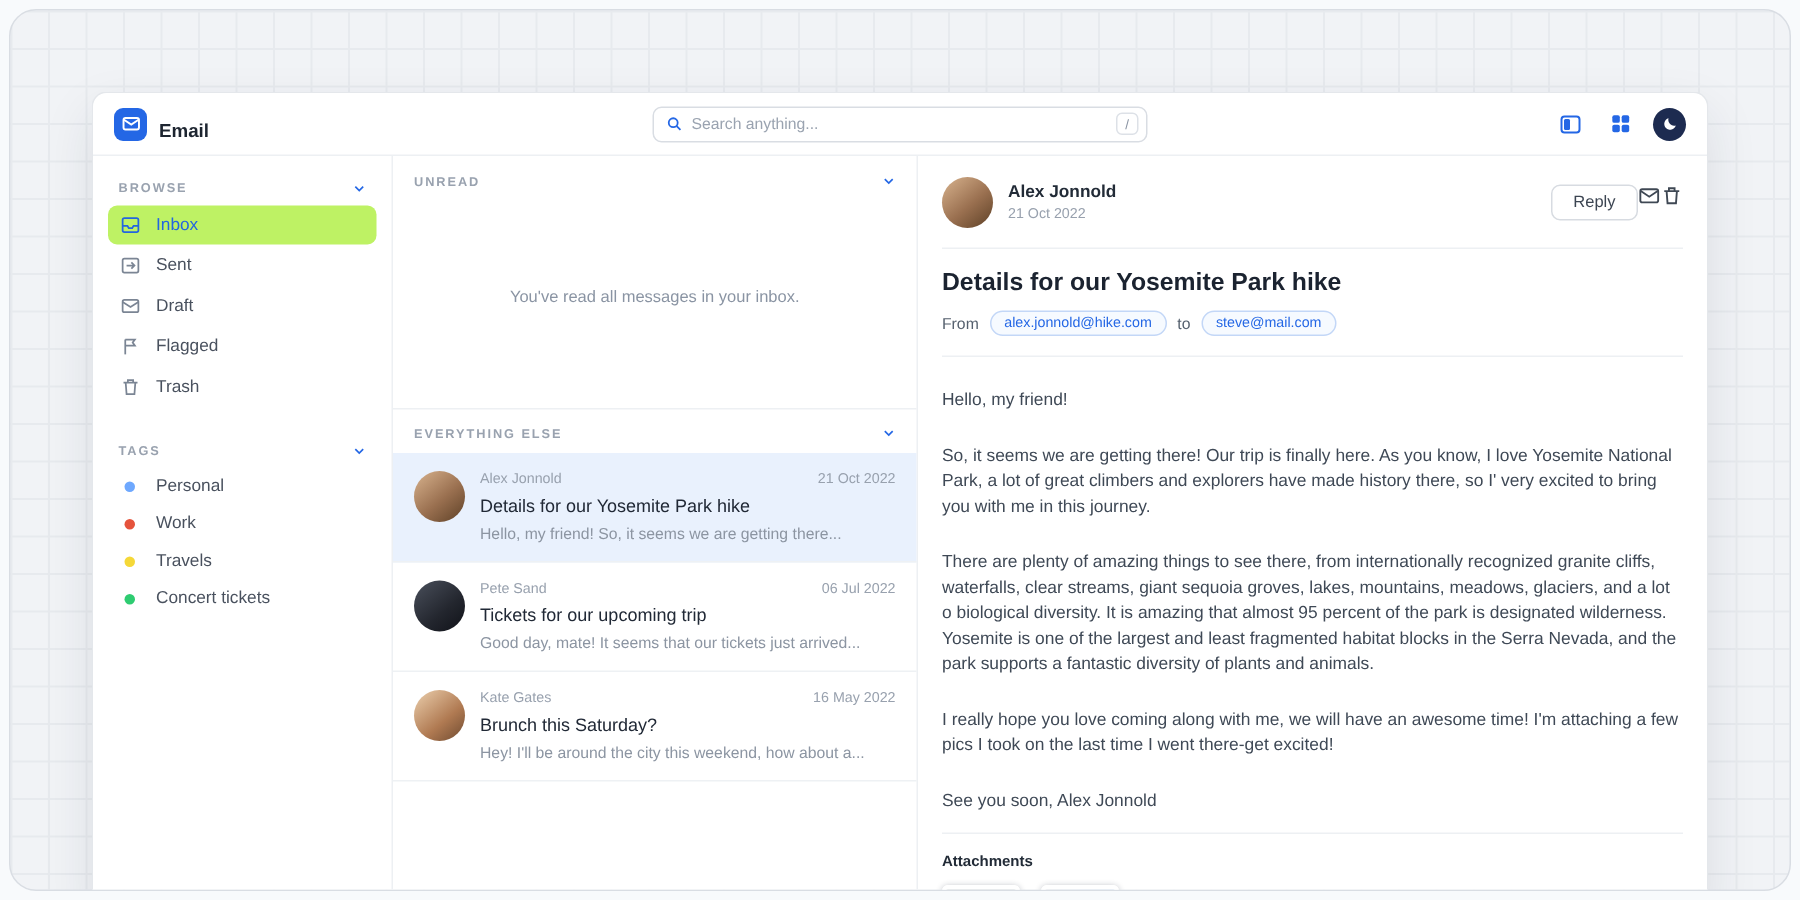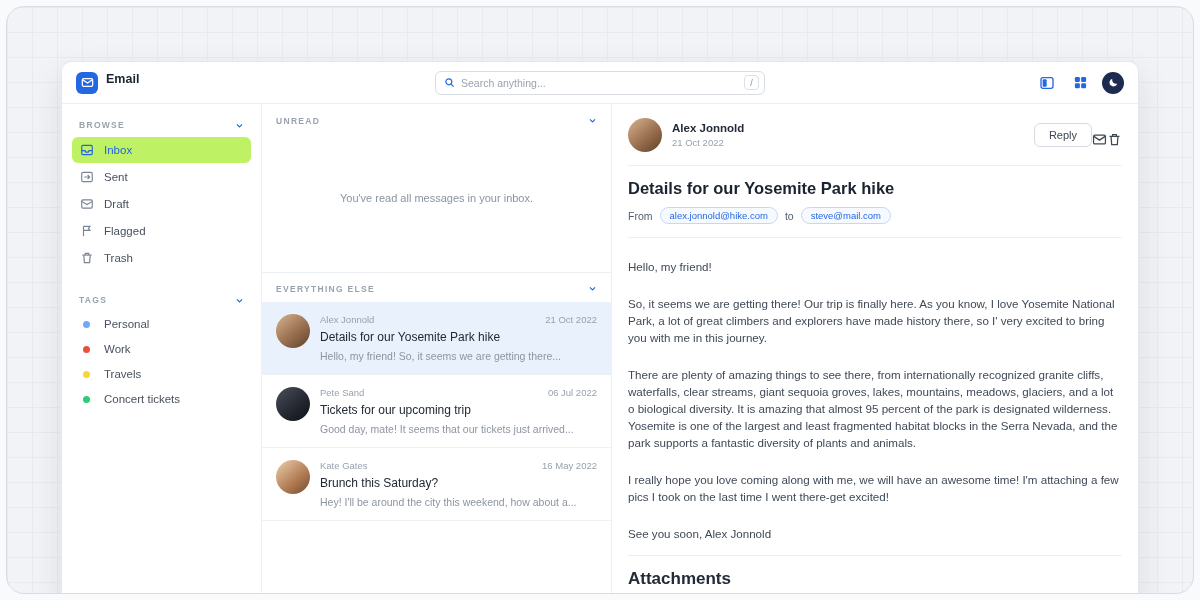--- a/index.html
+++ b/index.html
@@ -13,21 +13,21 @@
     background-size:25px 25px; overflow:hidden; }
 
   .app { position:absolute; left:54px; right:54px; top:54px; bottom:-12px;
     background:#fff; border:1px solid #e4e7eb; border-bottom:none;
     border-radius:10px 10px 0 0; box-shadow:0 14px 34px rgba(25,35,55,.10);
     display:flex; flex-direction:column; overflow:hidden; }
 
   
   .topbar { height:42px; flex:0 0 42px; display:flex; align-items:center;
     padding:0 14px; border-bottom:1px solid #edf0f3; position:relative; }
-  .brand { display:flex; align-items:flex-start; gap:8px; }
+  .brand { display:flex; align-items:flex-end; gap:8px; }
   .logo { width:22px; height:22px; background:#2467e5; border-radius:6px;
     display:flex; align-items:center; justify-content:center; color:#fff; }
   .app-title { font-size:12.5px; font-weight:bold; color:#1d2530; }
 
   .searchwrap { position:absolute; left:50%; transform:translateX(-50%);
     width:330px; height:24px; display:flex; align-items:center; gap:6px;
     border:1px solid #d9dde3; border-radius:6px; padding:0 5px 0 8px; background:#fff; }
   .search-input { flex:1; border:none; outline:none; font-size:10.5px; color:#374151; background:transparent; }
   .search-input::placeholder { color:#9aa3b0; }
   .slash-hint { width:15px; height:15px; border:1px solid #dde1e7; border-radius:4px;
@@ -70,34 +70,34 @@
   .email-subject { font-size:12px; font-weight:500; color:#212936; margin-top:5px;
     white-space:nowrap; overflow:hidden; text-overflow:ellipsis; }
   .email-preview { font-size:10.5px; color:#8c95a2; margin-top:6px;
     white-space:nowrap; overflow:hidden; text-overflow:ellipsis; }
 
   
   .detail-head { display:flex; align-items:center; gap:10px; }
   .detail-avatar { width:34px; height:34px; border-radius:50%; flex:0 0 34px; }
   .detail-name { font-size:11.5px; font-weight:bold; color:#222b37; }
   .detail-date { font-size:9.5px; color:#98a1ae; margin-top:3px; }
-  .detail-actions { margin-left:auto; display:flex; align-items:flex-end; gap:0; }
+  .detail-actions { margin-left:auto; display:flex; align-items:flex-start; gap:0; }
   .reply-btn { border:1px solid #d7dbe1; background:#fff; border-radius:6px;
     padding:5px 14px; font-size:11px; color:#3c4552; cursor:pointer; }
   .action-icon-btn { background:none; border:none; cursor:pointer; color:#3f4854; display:flex; padding:0; }
 
   .hr { border-top:1px solid #edf0f3; margin:13px 0; }
   .subject-h { font-size:16.5px; font-weight:bold; color:#1b2330; }
   .fromto { display:flex; align-items:center; gap:7px; margin-top:9px; font-size:10.5px; color:#55606e; }
   .chip { border:1px solid #c3d7f7; color:#2467e5; background:#f6faff; border-radius:10px;
     padding:2px 9px; font-size:9.5px; cursor:pointer; }
 
   .body-text p { font-size:11.6px; color:#3f4956; line-height:1.47; margin-bottom:11px;margin-top:20px; }
 
-  .attach-label { font-size:17px; font-weight:bold; color:#222b37; margin-bottom:10px; }
+  .attach-label { font-size:10px; font-weight:bold; color:#222b37; margin-bottom:10px; }
   .attach-row { display:flex; align-items:center; gap:14px; }
   .photo { width:52px; height:52px; border-radius:4px; border:3px solid #fff;
     box-shadow:0 1px 4px rgba(20,30,50,.3); cursor:pointer; }
   .photo-a { background:linear-gradient(180deg,#aeb8bb 0%,#93a39e 35%,#5d7a60 62%,#31503b 100%); }
   .photo-b { background:linear-gradient(200deg,#a8c6e6 0%,#c9cfd3 30%,#94999c 55%,#46604a 80%,#2e4634 100%); }
   .file-card { display:flex; align-items:center; gap:11px; border:1px solid #e3e6ea;
     border-radius:6px; padding:4px 16px 4px 4px; height:36px; cursor:pointer; }
   .file-thumb { width:42px; height:42px; background:#ebeef1; border-radius:4px;
     display:flex; align-items:center; justify-content:center; color:#4a5563; }
   .file-name { font-size:10.5px; color:#2467e5; }

